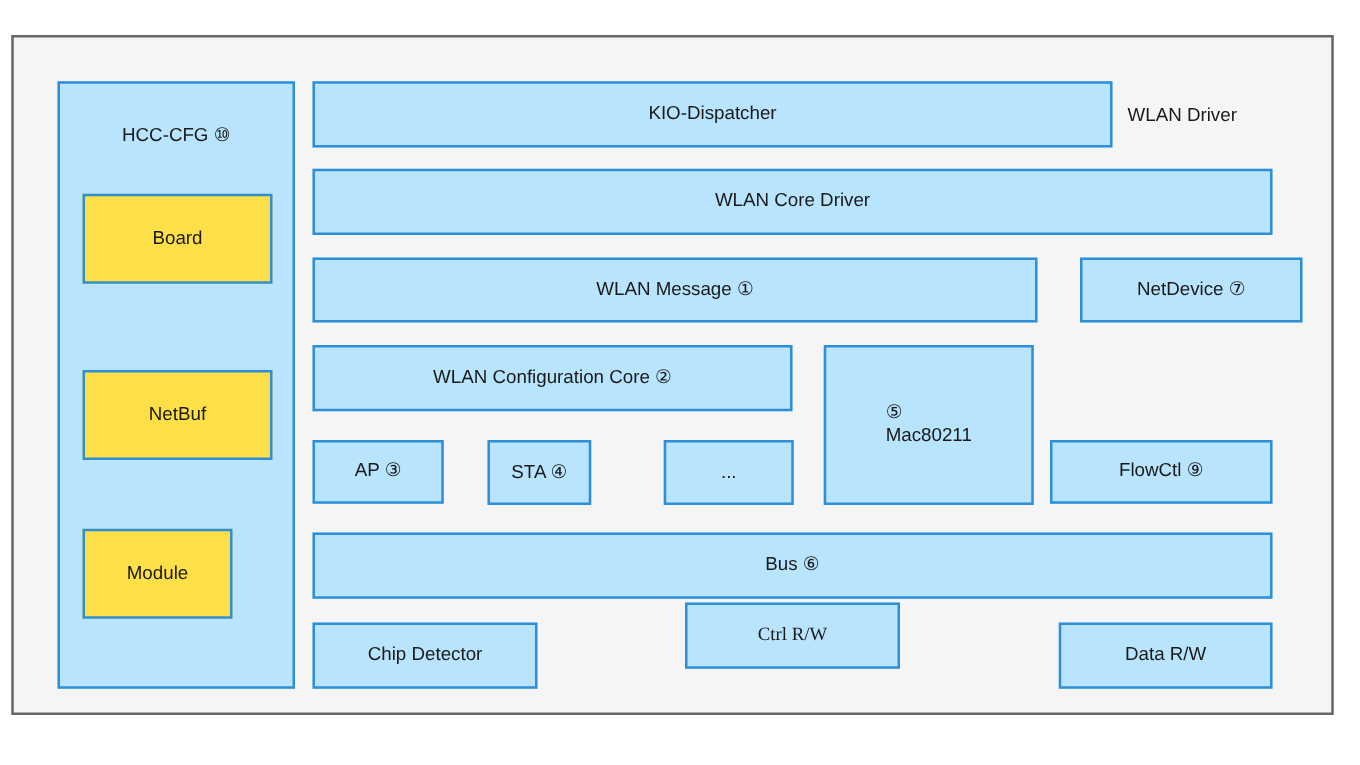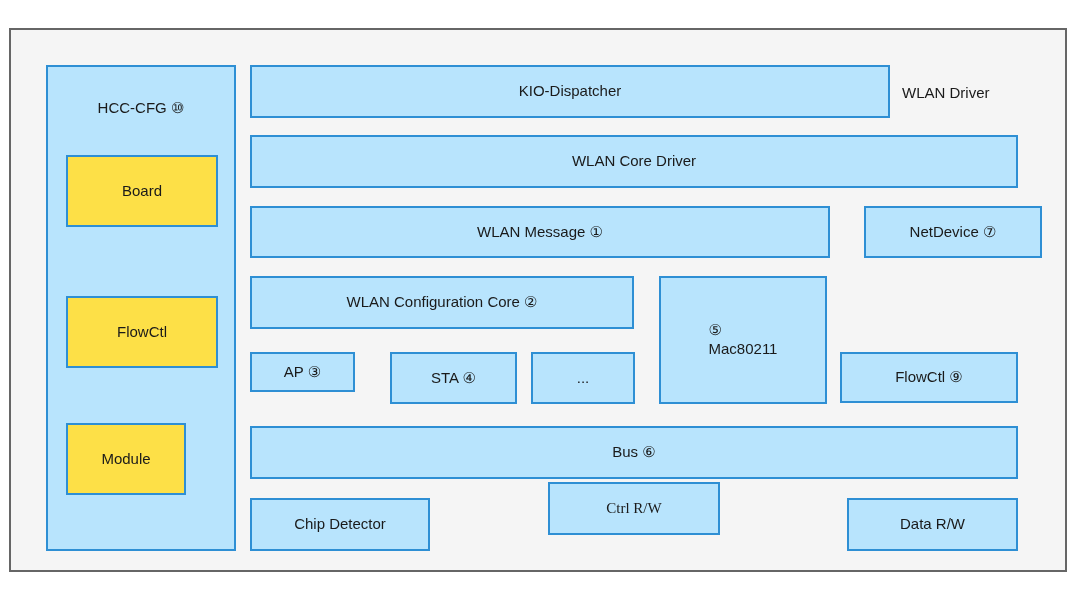--- a/index.html
+++ b/index.html
@@ -77,41 +77,41 @@
 <body>
 
 <div id="canvas">
 
   <div class="frame"></div>
 
   <div class="box" style="left:46px; top:65px; width:190px; height:486px;"></div>
   <div class="panel-label" style="left:46px; top:88px; width:190px; height:40px;">HCC-CFG ⑩</div>
 
   <div class="box white" style="left:66px; top:155px; width:152px; height:72px;">Board</div>
-  <div class="box white" style="left:66px; top:296px; width:152px; height:72px;">FlowCtl</div>
+  <div class="box white" style="left:66px; top:296px; width:152px; height:72px;">NetBuf</div>
   <div class="box white" style="left:66px; top:423px; width:120px; height:72px;">Module</div>
 
   <div class="box" style="left:250px; top:65px; width:640px; height:53px;">KIO-Dispatcher</div>
 
   <div class="free-label" style="left:902px; top:80px; height:24px;text-align:center;">WLAN Driver</div>
 
   <div class="box" style="left:250px; top:135px; width:768px; height:53px;">WLAN Core Driver</div>
 
   <div class="box" style="left:250px; top:206px; width:580px; height:52px;">WLAN Message ①</div>
 
   <div class="box" style="left:840px; top:206px; width:178px; height:52px;margin-left:24px;">NetDevice ⑦</div>
 
   <div class="box" style="left:250px; top:276px; width:384px; height:53px;">WLAN Configuration  Core ②</div>
 
   <div class="box" style="left:659px; top:276px; width:168px; height:128px;">⑤
 Mac80211</div>
 
 
-  <div class="box" style="left:250px; top:352px; width:105px; height:40px;">AP ③</div>
-  <div class="box" style="left:390px; top:352px; width:127px; height:52px;">STA ④</div>
+  <div class="box" style="left:250px; top:352px; width:105px; height:51px;">AP ③</div>
+  <div class="box" style="left:390px; top:352px; width:83px; height:52px;">STA ④</div>
   <div class="box" style="left:531px; top:352px; width:104px; height:52px;">...</div>
 
   <div class="box" style="left:840px; top:352px; width:178px; height:51px;">FlowCtl ⑨</div>
 
   <div class="box" style="left:250px; top:426px; width:768px; height:53px;">Bus ⑥</div>
 
   <div class="box" style="left:250px; top:498px; width:180px; height:53px;">Chip Detector</div>
   <div class="box" style="left:548px; top:482px; width:172px; height:53px;font-family:Liberation Serif, serif;">Ctrl R/W</div>
   <div class="box" style="left:847px; top:498px; width:171px; height:53px;">Data R/W</div>
 

